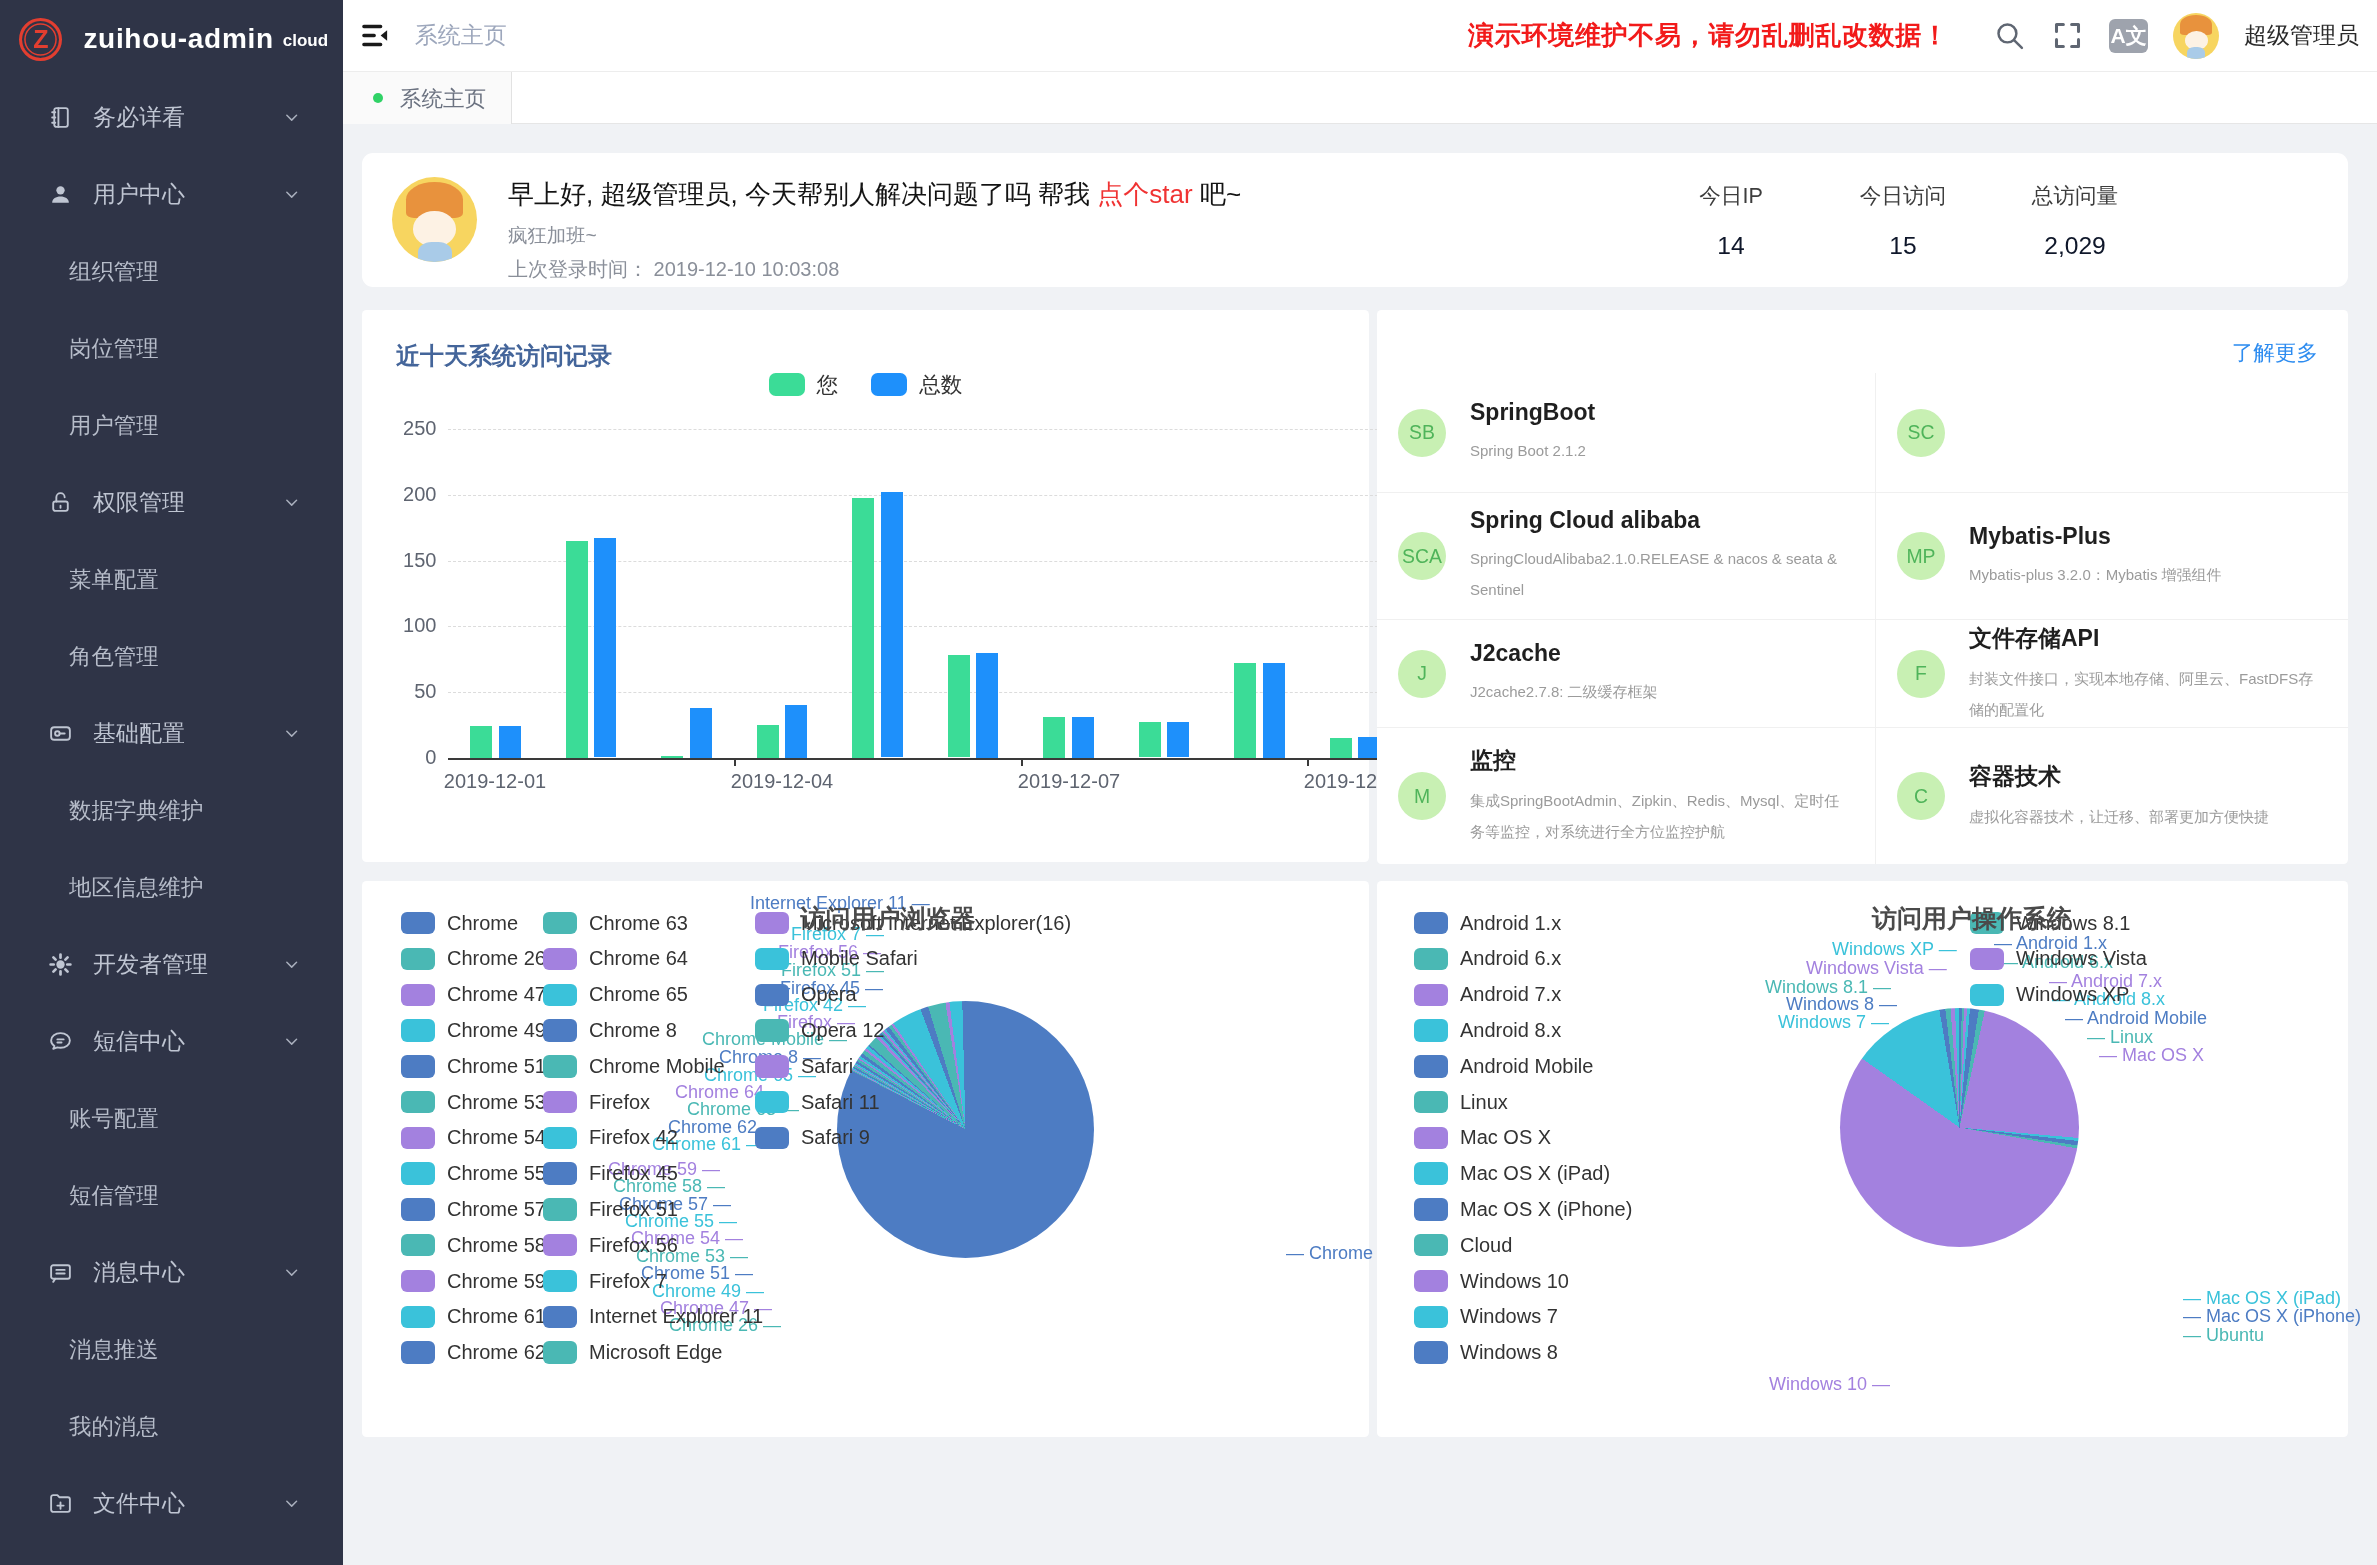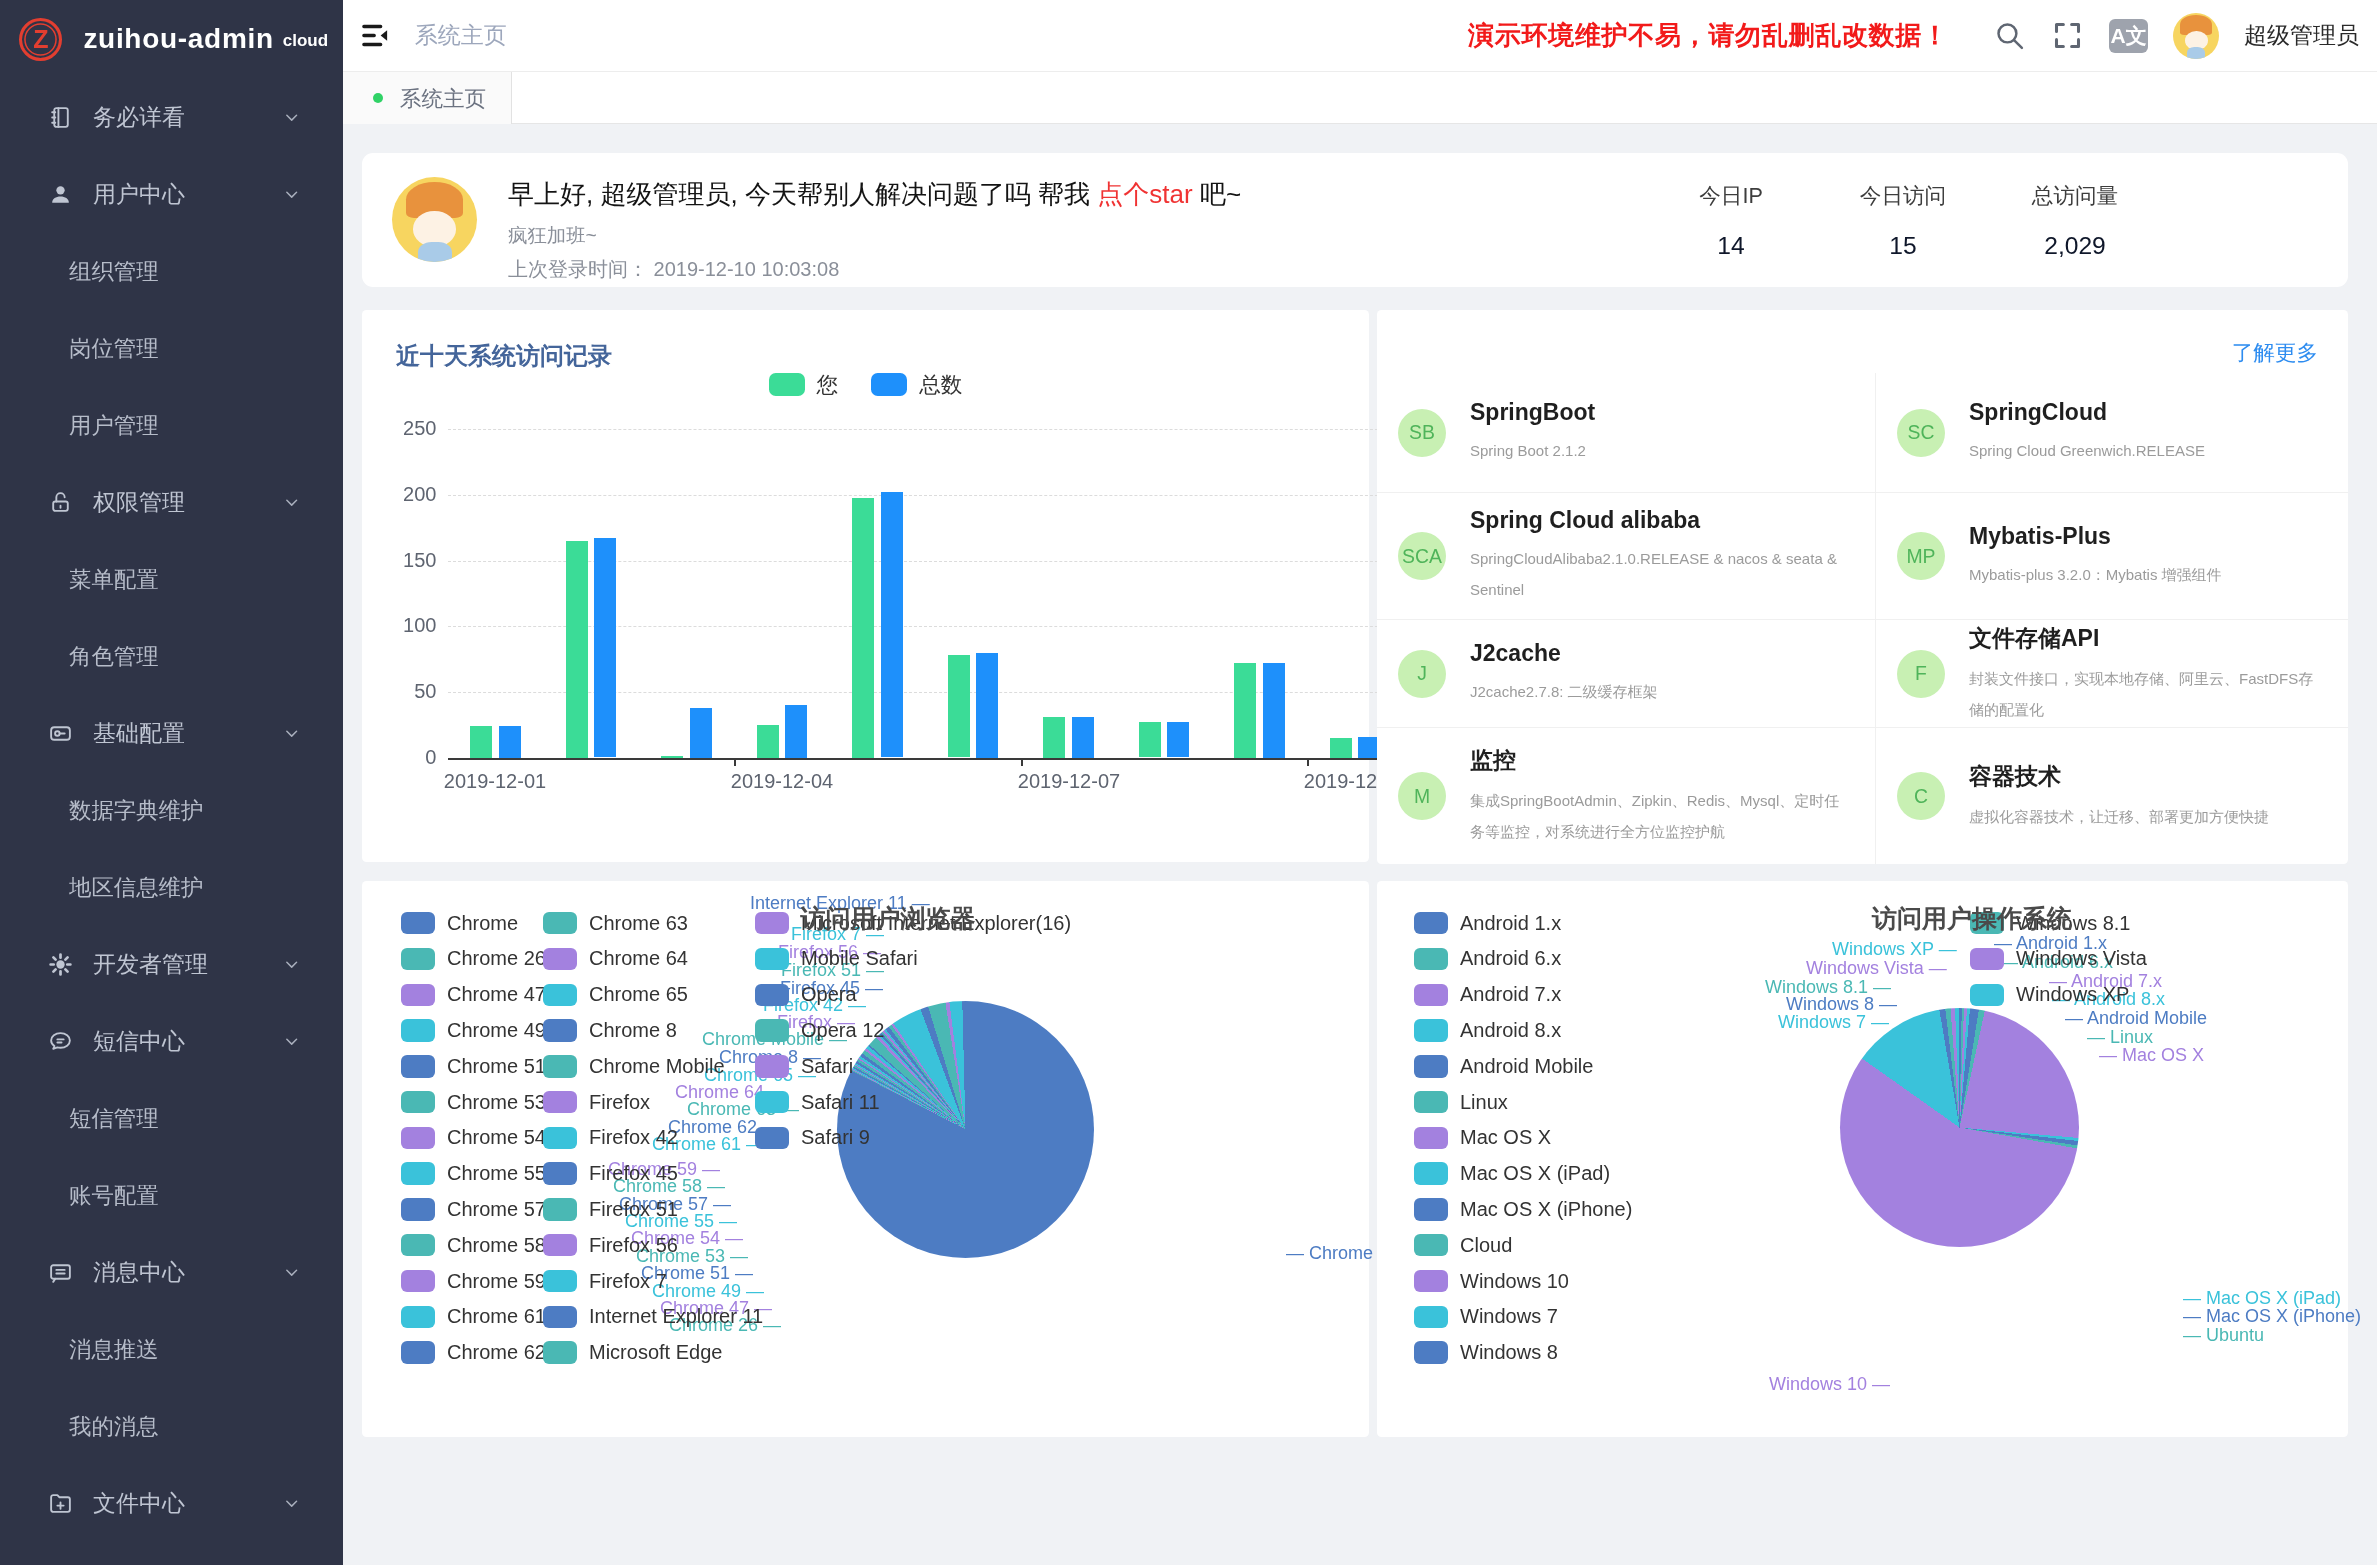--- a/index.html
+++ b/index.html
@@ -186,24 +186,24 @@
               <path d="M12 4c5 0 9 3 9 7s-4 7-9 7c-1.1 0-2.1-.1-3-.4L5 19l1.2-2.6C4.2 15.1 3 13.2 3 11c0-4 4-7 9-7z"></path>
               <path d="M9 10h6M9 13h4"></path>
             </svg>
           </span>
           <span class="mi-label">短信中心</span>
           <span class="mi-chevron"><svg width="19.4" height="19.4" viewBox="0 0 24 24" fill="none" stroke="currentColor" stroke-width="1.8" stroke-linecap="round" stroke-linejoin="round">
               <path d="M6 9l6 6 6-6"></path>
             </svg></span>
         </div>
         <div class="mi sub">
+          <span class="mi-label">账号配置</span>
+        </div>
+        <div class="mi sub">
           <span class="mi-label">短信管理</span>
-        </div>
-        <div class="mi sub">
-          <span class="mi-label">账号配置</span>
         </div>
         <div class="mi top">
           <span class="mi-icon">
             <svg width="25" height="25" viewBox="0 0 24 24" fill="none" stroke="currentColor" stroke-width="1.8" stroke-linecap="round" stroke-linejoin="round">
               <rect x="3" y="5" width="18" height="13" rx="2"></rect>
               <path d="M7 18l-2 3"></path>
               <path d="M8 9.5h8M8 13h8"></path>
             </svg>
           </span>
           <span class="mi-label">消息中心</span>
@@ -359,24 +359,20 @@
     <div class="tech-grid" id="tech-grid">
         <div class="tech-cell col1 row1">
           <div class="tech-badge">SB</div>
           <div class="tech-text">
             <div class="tech-title">SpringBoot</div>
             <div class="tech-desc">Spring Boot 2.1.2</div>
           </div>
         </div>
         <div class="tech-cell col2 row1">
           <div class="tech-badge">SC</div>
-          <div class="tech-text">
-            <div class="tech-title">SpringCloud</div>
-            <div class="tech-desc">Spring Cloud Greenwich.RELEASE</div>
-          </div>
         </div>
         <div class="tech-cell col1">
           <div class="tech-badge">SCA</div>
           <div class="tech-text">
             <div class="tech-title">Spring Cloud alibaba</div>
             <div class="tech-desc">SpringCloudAlibaba2.1.0.RELEASE &amp; nacos &amp; seata &amp; Sentinel</div>
           </div>
         </div>
         <div class="tech-cell col2">
           <div class="tech-badge">MP</div>

